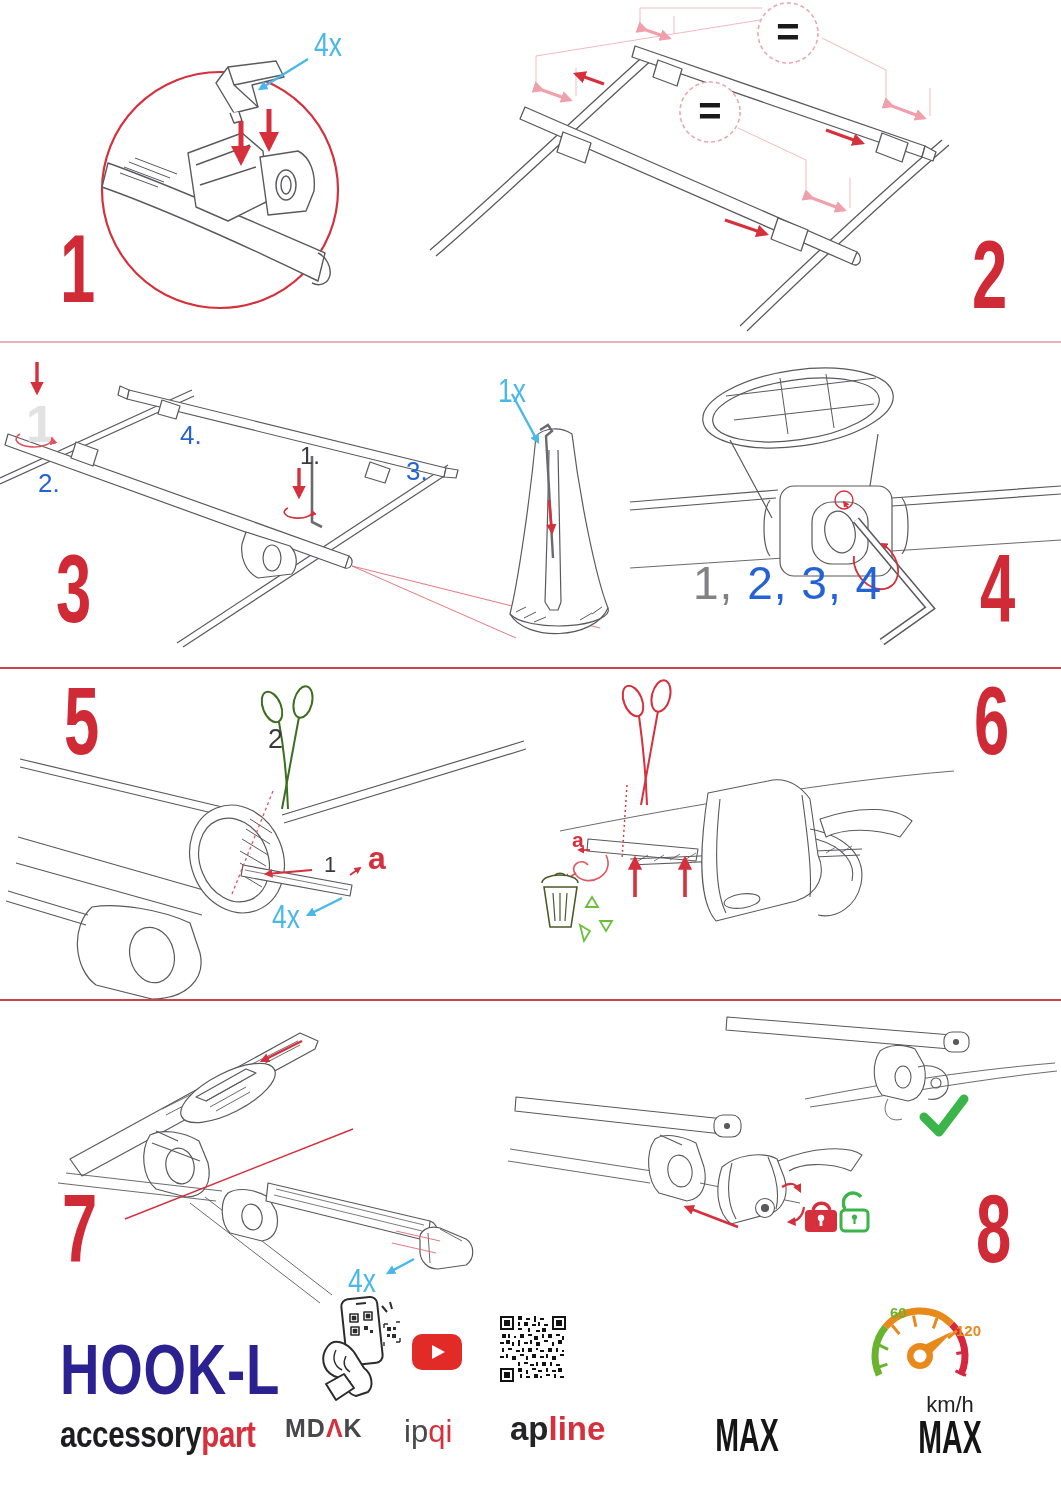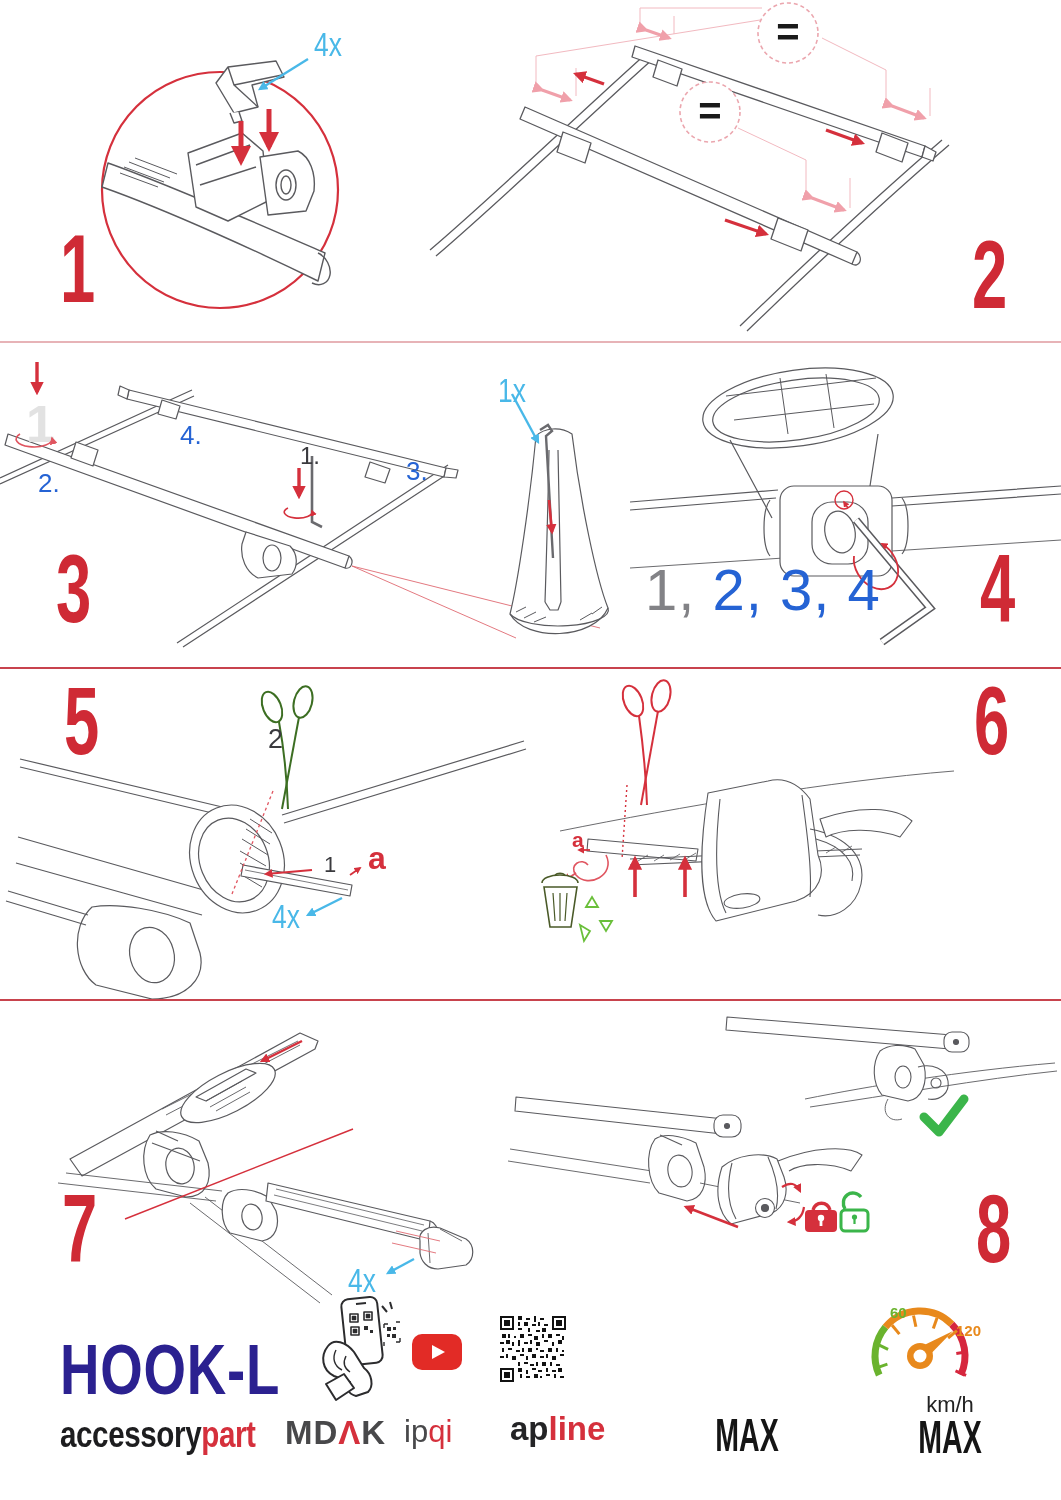--- a/index.html
+++ b/index.html
@@ -5,21 +5,21 @@
   html,body{margin:0;padding:0;background:#fff;}
   #page{position:relative;width:1061px;height:1500px;background:#ffffff;overflow:hidden;
         font-family:"Liberation Sans",sans-serif;}
   .abs{position:absolute;}
   .stepnum{font-weight:700;font-size:96px;line-height:.85;color:#cf2a35;
            transform:scaleX(.66);transform-origin:left top;letter-spacing:-2px;}
   .divider{position:absolute;left:0;width:1061px;height:2px;}
   .cyanlbl{color:#49b8e8;font-weight:500;font-size:33px;transform:scaleX(.8);transform-origin:left top;}
   .bluelbl{color:#2563d4;font-weight:500;font-size:26px;}
   .darklbl{color:#3a3a3e;font-weight:500;font-size:24px;}
-  .seq{font-size:58px;font-weight:500;letter-spacing:1px;}
+  .seq{font-size:46px;font-weight:500;letter-spacing:1px;margin-left:48px;}
   .seq .g{color:#828286;} .seq .b{color:#2563d4;}
   .brand-line{font-weight:700;font-size:37px;letter-spacing:-.5px;transform:scaleX(.8);transform-origin:left top;white-space:nowrap;}
   .brand-line .k1{color:#1d1d1f;} .brand-line .k2{color:#d5303c;}
   .product{font-weight:700;font-size:70px;color:#2b2190;letter-spacing:1px;
            transform:scaleX(.78);transform-origin:left top;white-space:nowrap;}
   .logo{font-weight:700;white-space:nowrap;}
   .logo .d{color:#48484a;} .logo .r{color:#d5303c;} .logo .bk{color:#242426;margin-left:28px;}
   .maxlbl{font-weight:700;font-size:46px;color:#151515;transform:scaleX(.62);transform-origin:center top;
           text-align:center;letter-spacing:0;}
   .ctr{text-align:center;}
@@ -410,21 +410,21 @@
           <rect x="27" y="1" width="5" height="5" fill="#fff"></rect>
           <rect x="1" y="27" width="5" height="5" fill="#fff"></rect>
         <rect x="2" y="2" width="3" height="3"></rect>
           <rect x="28" y="2" width="3" height="3"></rect>
           <rect x="2" y="28" width="3" height="3"></rect>
         <path d="M9,0h2v2h-2z M13,1h2v1h-2z M17,0h1v3h-1z M20,1h2v1h-2z M9,3h1v2h-1z M12,3h2v2h-2z M16,4h2v1h-2z M19,3h1v2h-1z M22,4h2v1h-2z M9,6h2v1h-2z M14,6h1v2h-1z M18,7h2v1h-2z M21,6h2v2h-2z M1,9h2v2h-2z M4,9h1v2h-1z M7,10h1v1h-1z M10,9h2v2h-2z M14,9h2v1h-2z M17,10h2v2h-2z M21,9h1v2h-1z M24,9h2v2h-2z M28,9h2v1h-2z M31,10h1v2h-1z M0,13h2v1h-2z M3,12h2v2h-2z M6,13h1v2h-1z M9,12h1v3h-1z M12,13h2v1h-2z M15,12h1v2h-1z M18,13h2v2h-2z M22,12h2v1h-2z M26,13h1v2h-1z M29,12h2v2h-2z M1,16h1v2h-1z M4,16h2v1h-2z M8,17h2v1h-2z M11,16h1v2h-1z M14,16h2v2h-2z M18,16h1v1h-1z M20,17h2v1h-2z M24,16h2v2h-2z M28,16h1v2h-1z M31,17h1v1h-1z M0,20h2v1h-2z M3,19h1v2h-1z M6,20h2v2h-2z M10,19h2v1h-2z M13,20h1v2h-1z M16,19h2v2h-2z M20,20h2v1h-2z M23,19h1v2h-1z M26,20h2v2h-2z M30,19h2v1h-2z M9,23h1v2h-1z M12,23h2v1h-2z M15,24h2v1h-2z M18,23h1v2h-1z M21,23h2v2h-2z M25,23h1v2h-1z M28,24h2v1h-2z M9,26h2v2h-2z M13,27h1v2h-1z M16,26h2v1h-2z M19,27h2v1h-2z M23,26h1v2h-1z M26,27h2v1h-2z M29,26h2v2h-2z M10,29h1v2h-1z M13,30h2v1h-2z M17,29h2v2h-2z M20,30h1v1h-1z M23,29h2v1h-2z M27,29h1v2h-1z M30,30h2v1h-2z"></path>
       </g>
     </svg>
   </div>
 
-  <div class="abs logo" style="left:285px;top:1414px;font-size:33px;letter-spacing:1px;">
+  <div class="abs logo" style="left:285px;top:1414px;font-size:25px;letter-spacing:1px;">
     <span class="d">MD</span><span class="r">Λ</span><span class="d">K</span>
   </div>
   <div class="abs logo" style="left:404px;top:1414px;font-size:31px;font-weight:500;">
     <span class="d">ip</span><span class="r">qi</span>
   </div>
   <div class="abs logo" style="left:482px;top:1410px;font-size:33px;">
     <span class="bk">ap</span><span class="r">line</span>
   </div>
 
   <div class="abs maxlbl" style="left:672px;top:1408px;width:150px;">MAX</div>

